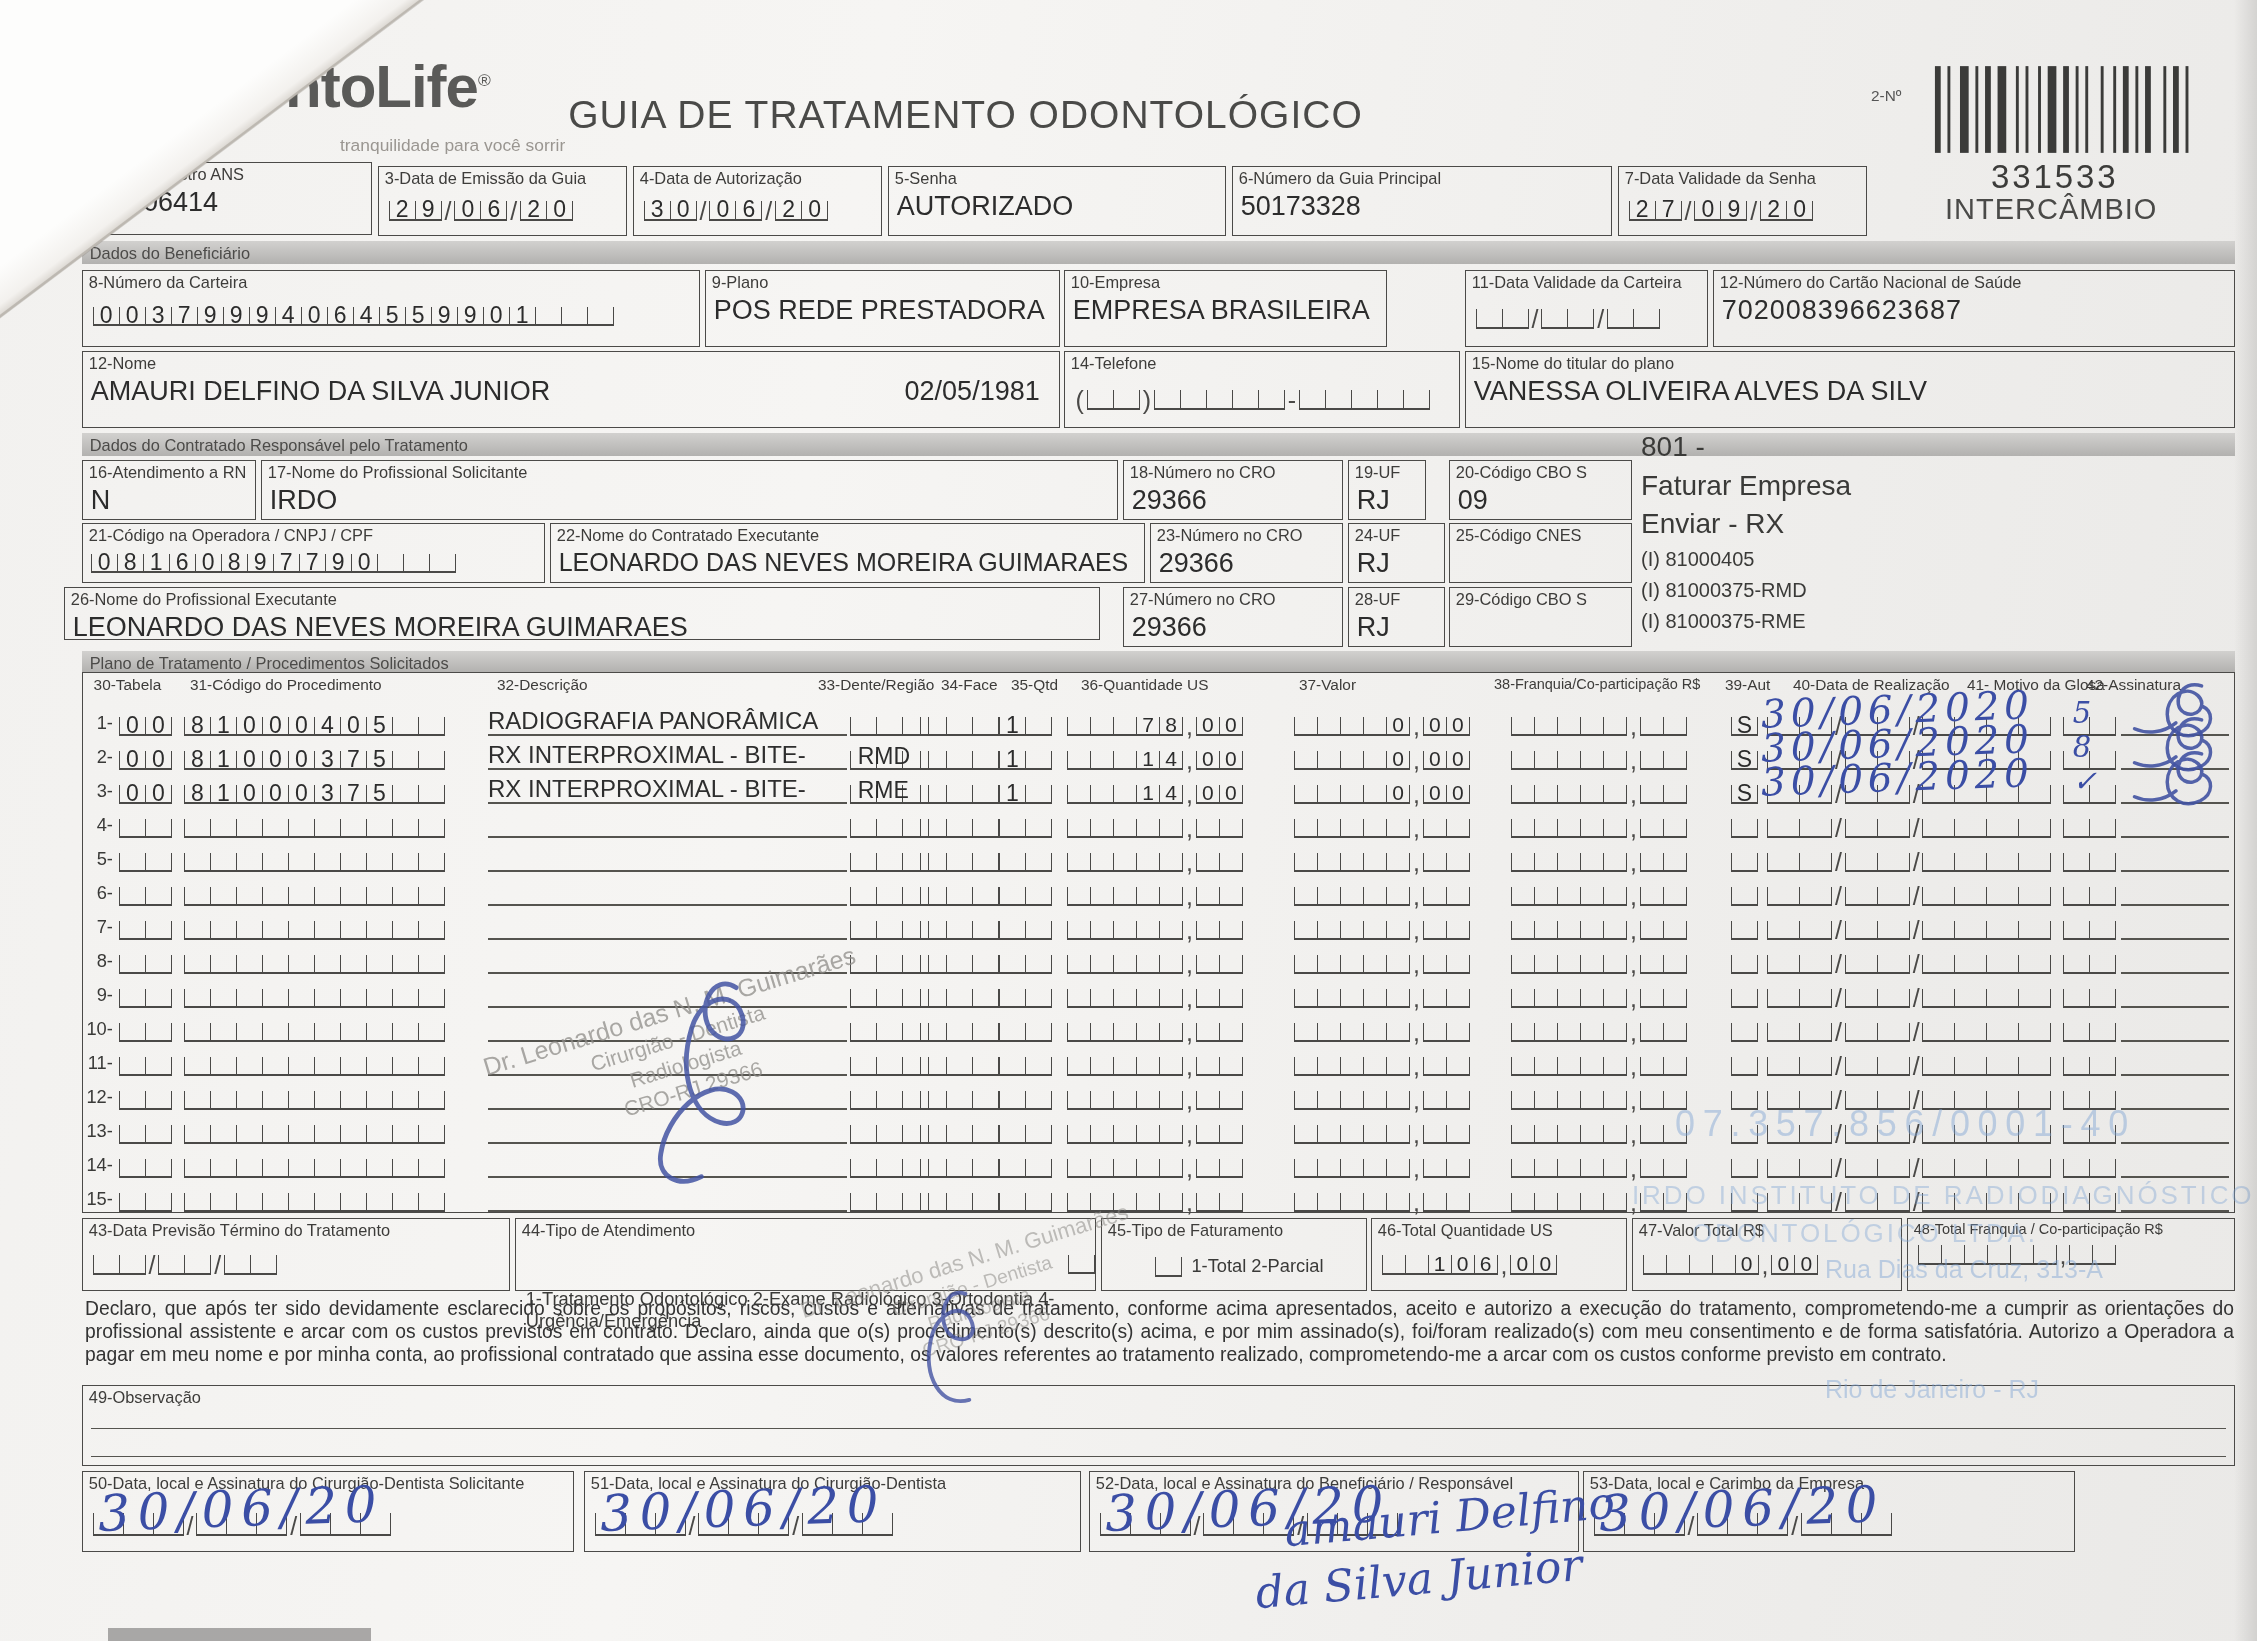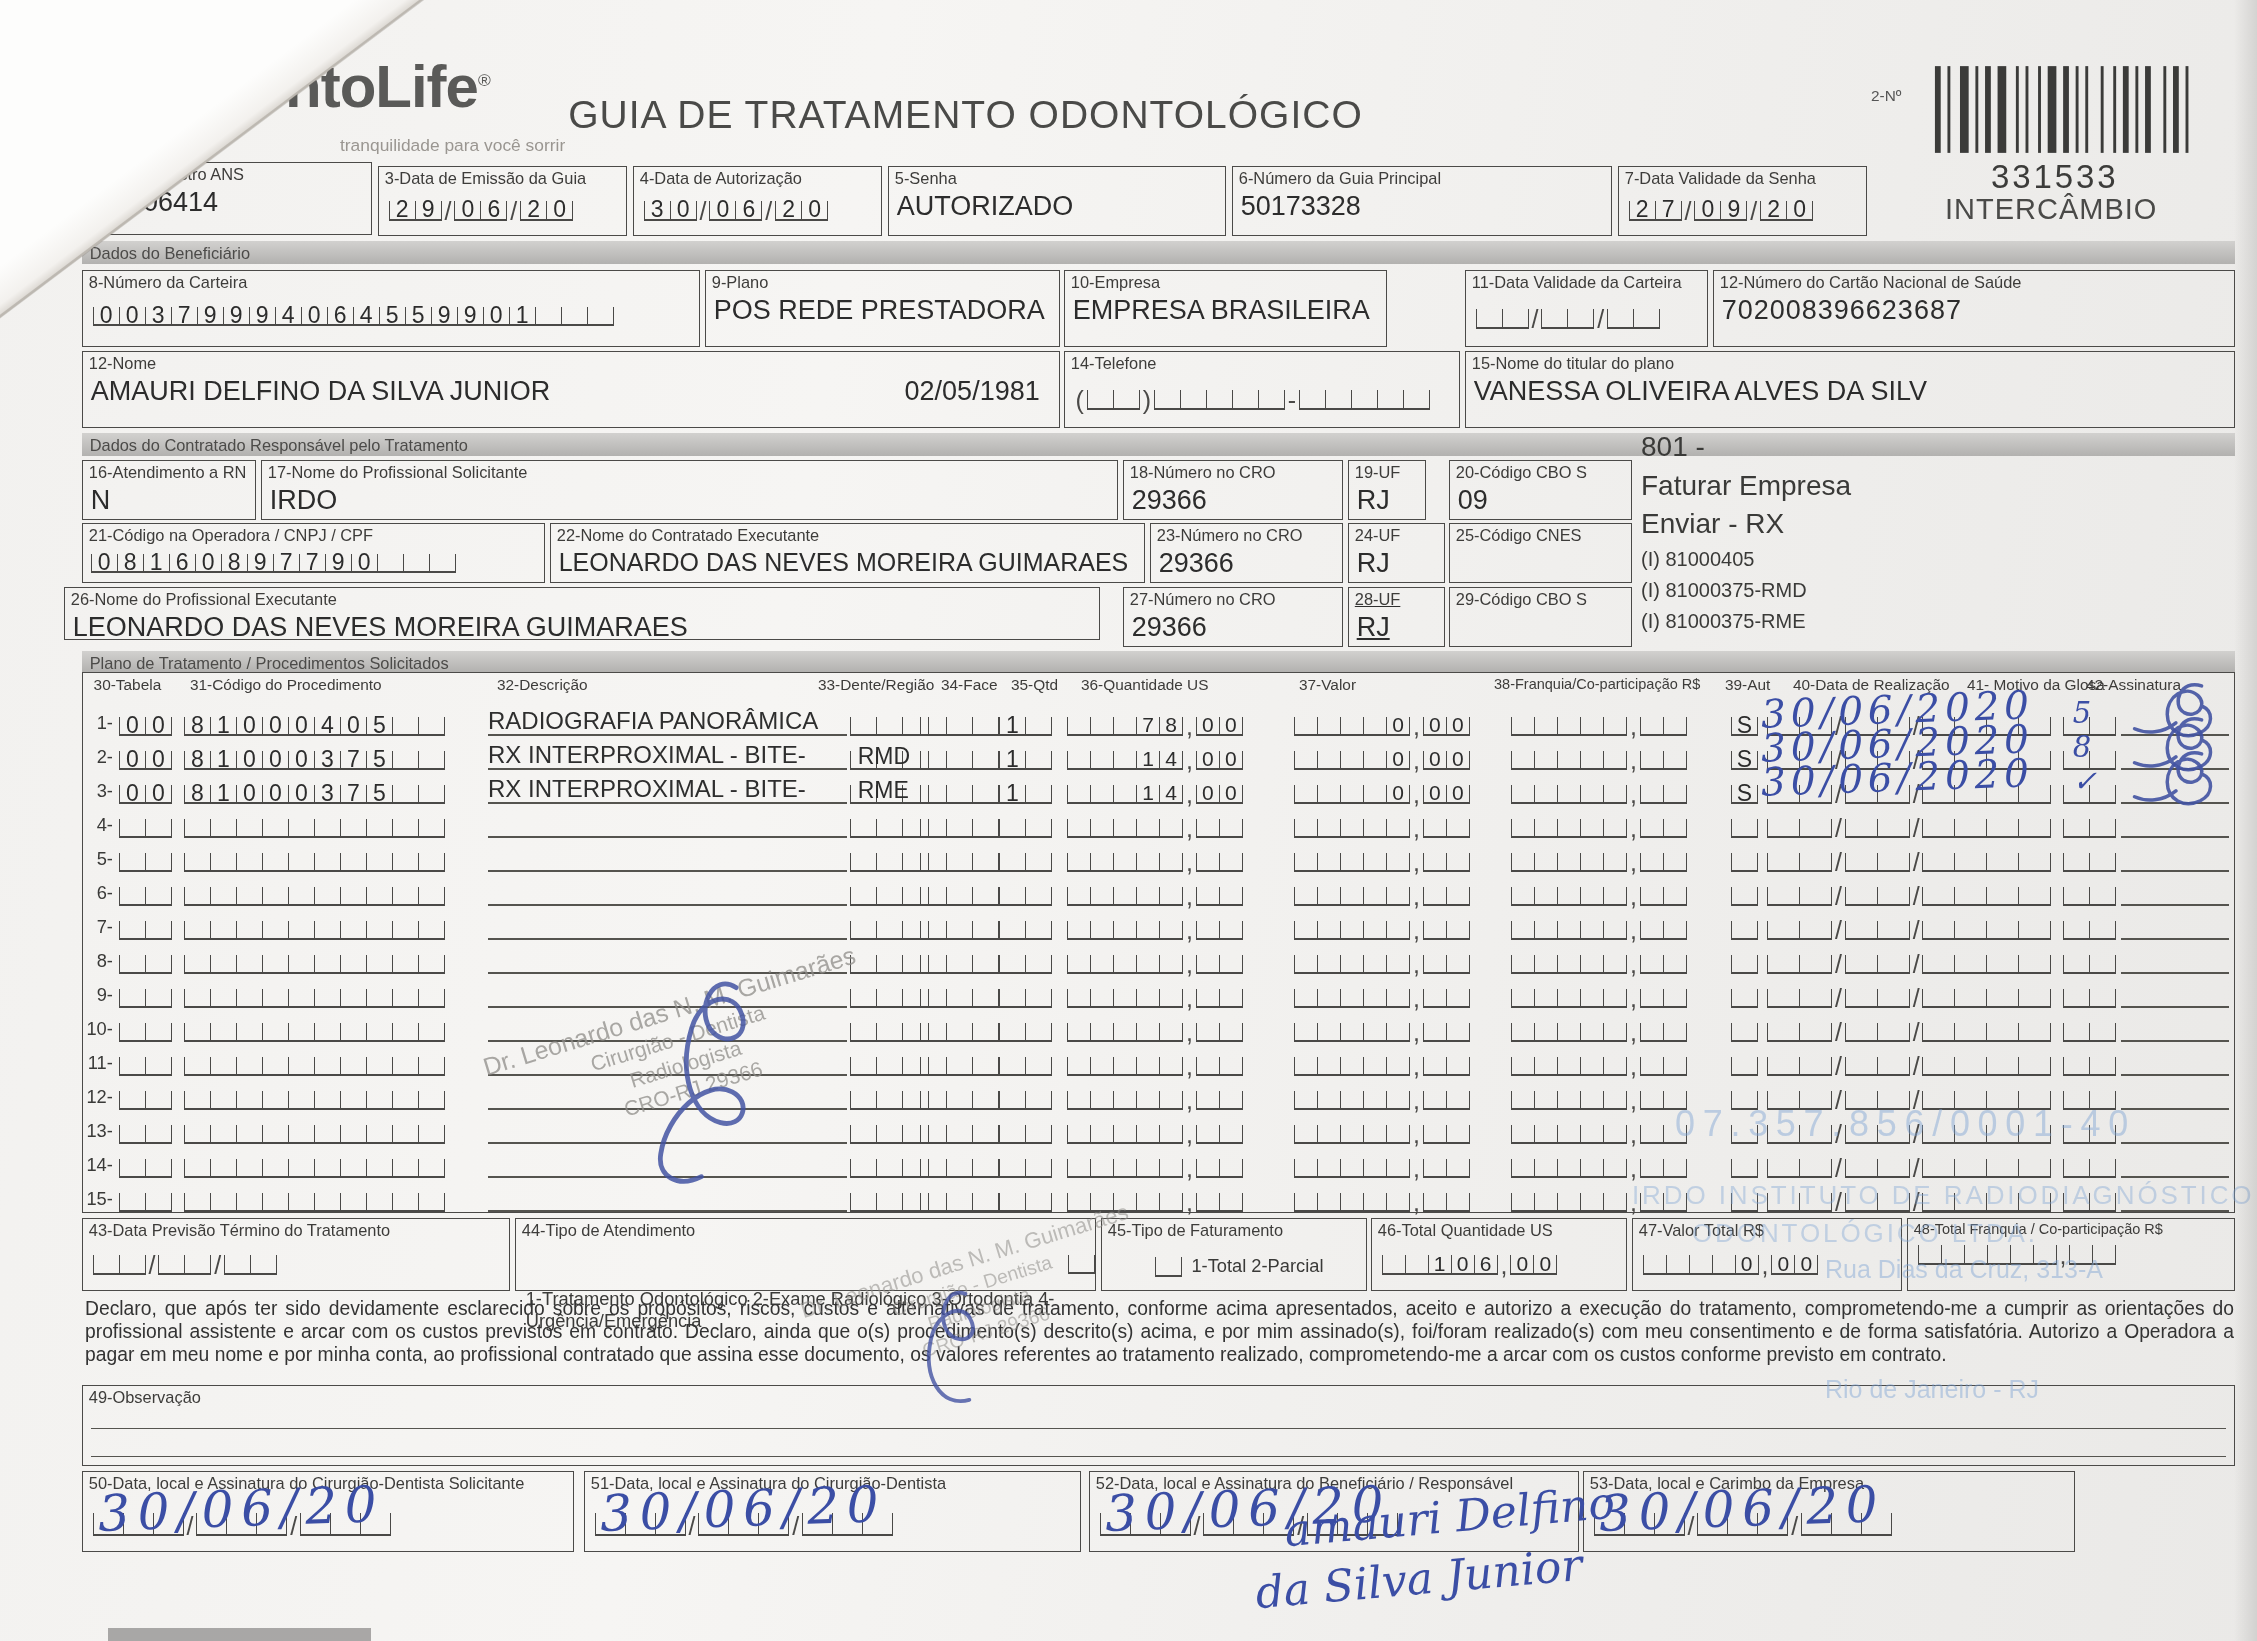--- a/index.html
+++ b/index.html
@@ -343,21 +343,21 @@
   </div>
 
   <div class="box" style="left:64px;top:587px;width:1036px;height:53px;">
     <span class="lbl">26-Nome do Profissional Executante</span>
     <span class="val">LEONARDO DAS NEVES MOREIRA GUIMARAES</span>
   </div>
   <div class="box" style="left:1123px;top:587px;width:220px;height:60px;">
     <span class="lbl">27-Número no CRO</span>
     <span class="val">29366</span>
   </div>
-  <div class="box" style="left:1348px;top:587px;width:97px;height:60px;text-decoration:underline;">
+  <div class="box" style="left:1348px;top:587px;width:97px;height:60px;">
     <span class="lbl">28-UF</span>
     <span class="val">RJ</span>
   </div>
   <div class="box" style="left:1449px;top:587px;width:183px;height:60px;">
     <span class="lbl">29-Código CBO S</span>
     <span class="val"></span>
   </div>
 
   <div class="secbar" style="left:82px;top:651px;width:2153px;height:21px;">Plano de Tratamento / Procedimentos Solicitados</div>
   <div class="tablebox"></div>

